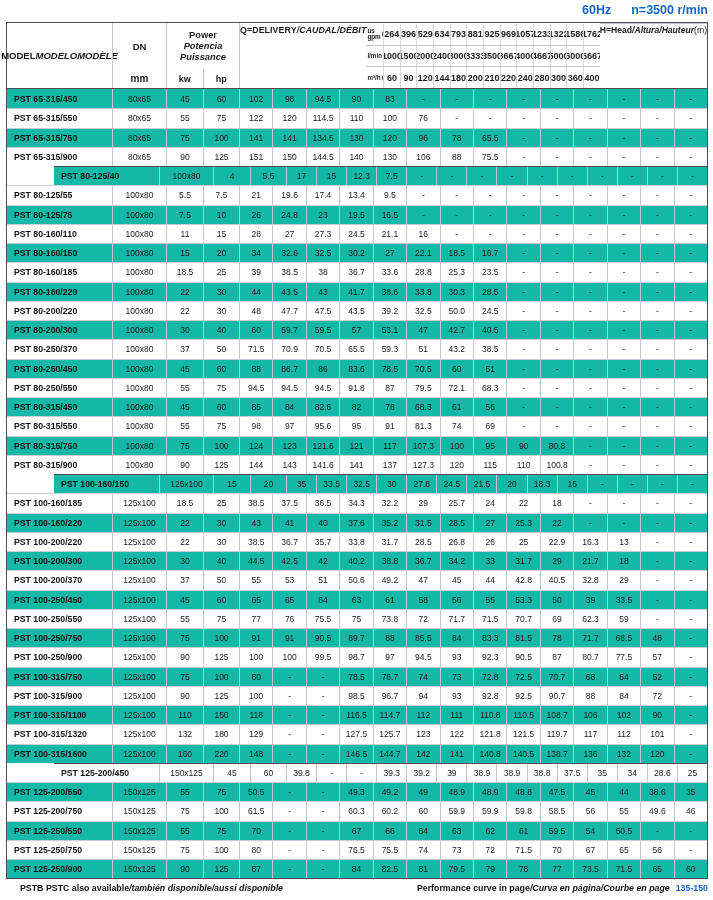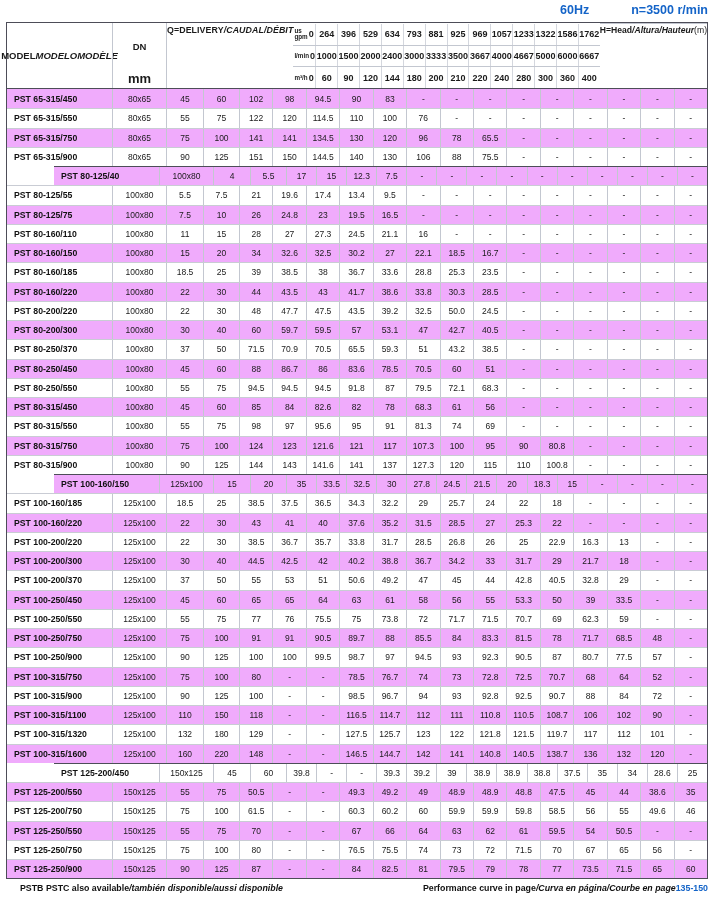--- a/index.html
+++ b/index.html
@@ -2,34 +2,34 @@
 <html><head>
 <meta charset="utf-8">
 <style>
   * { box-sizing: border-box; margin: 0; padding: 0; }
   html, body { width: 713px; height: 900px; background: #ffffff; }
   body { font-family: "Liberation Sans", sans-serif; position: relative; color: #1a1a1a; }
 
   .page { position: absolute; inset: 0; background: #ffffff; overflow: hidden; }
 
   
-  .freq-line { position: absolute; top: 3px; right: 5px; display: flex; gap: 42px;
+  .freq-line { position: absolute; top: 3px; right: 5px; display: flex; gap: 20px;
                color: #1464c8; font-weight: bold; font-size: 12.5px; }
 
   
   .pump-table { position: absolute; left: 6px; top: 22px; width: 702px;
                 border: 1.5px solid #4d4d58; background: #fff; }
 
   
   .thead { display: flex; height: 66px; border-bottom: 1.5px solid #4d4d58; font-weight: bold; }
   .h-model { width: 105px; display: flex; justify-content: center;
              align-items: center; line-height: 11.5px; font-size: 9.5px; }
   .h-dn { width: 54px; border-left: 1px solid #c3c7d0; display: flex; flex-direction: column; }
   .h-dn .lbl { flex: 1; display: flex; align-items: center; justify-content: center; font-size: 9.5px; }
-  .h-dn .unit { height: 19px; display: flex; align-items: center; justify-content: center; font-size: 13px; }
+  .h-dn .unit { height: 19px; display: flex; align-items: center; justify-content: center; font-size: 10px; }
   .h-power { width: 73px; border-left: 1px solid #c3c7d0; display: flex; flex-direction: column; }
   .h-power .lbls { flex: 1; display: flex; flex-direction: column; justify-content: center;
                    align-items: center; line-height: 11px; font-size: 9.3px; }
   .h-power .units { height: 19px; display: flex; }
   .h-power .units span { flex: 1; display: flex; align-items: center; justify-content: center; font-size: 9px; }
   .h-power .units span + span { border-left: 1px solid #c3c7d0; }
   .ital { font-style: italic; }
 
   .h-q { flex: 1; border-left: 1px solid #c3c7d0; display: flex; flex-direction: row; }
   .q-title { height: 12px; display: flex; align-items: flex-end; justify-content: center;
@@ -47,30 +47,30 @@
   .q-head { height: 13px; border-top: 1px solid #c3c7d0; display: flex; align-items: center;
             justify-content: center; font-size: 8.6px; }
   .q-head .paren { font-weight: normal; }
 
   
   .tbody { width: 100%; }
   .brow { display: grid; grid-template-columns: 105px 54px 37px 36px repeat(14, 1fr);
           height: 19.25px; }
   .brow + .brow { border-top: 1px solid #c9ccd4; }
   .brow.gstart { border-top: 1.5px solid #4d4d58; margin-left: 47px; }
-  .brow.shaded { background: #f0abfc; }
+  .brow.shaded { background: #14b8a6; }
   .bc { display: flex; align-items: center; justify-content: center; font-size: 8.5px;
         border-left: 1px solid #c3c7d0; overflow: hidden; white-space: nowrap; }
   .bc.model { border-left: none; justify-content: flex-start; padding-left: 7px;
               font-weight: bold; font-size: 8.7px; color: #111; }
 
   
   .footer { position: absolute; left: 8px; right: 5px; top: 883px; display: flex;
             justify-content: space-between; font-size: 8.8px; font-weight: bold; color: #111; padding-left: 12px; }
-  .footer .pages { color: #1464c8; margin-left: 0; }
+  .footer .pages { color: #1464c8; margin-left: 6px; }
 </style>
 </head>
 <body>
 
 <div class="page">
 
   <div class="freq-line">
     <span>60Hz</span>
     <span>n=3500 r/min</span>
   </div>
@@ -79,20 +79,31 @@
 
     <div class="thead">
       <div class="h-model">
         <div>MODEL</div>
         <div class="ital">MODELO</div>
         <div class="ital">MODÈLE</div>
       </div>
       <div class="h-dn">
         <div class="lbl">DN</div>
         <div class="unit">mm</div>
+      </div>
+      <div class="h-power">
+        <div class="lbls">
+          <div>Power</div>
+          <div class="ital">Potencia</div>
+          <div class="ital">Puissance</div>
+        </div>
+        <div class="units">
+          <span>kw</span>
+          <span>hp</span>
+        </div>
       </div>
       <div class="h-q">
         <div class="q-title">
           <span>Q=DELIVERY</span>
             <span class="ital">/CAUDAL/DÉBIT</span>
         </div>
         <div class="q-rows">
             <div class="q-row">
               <div class="q-cell q-first">
                 <div class="q-unit">

